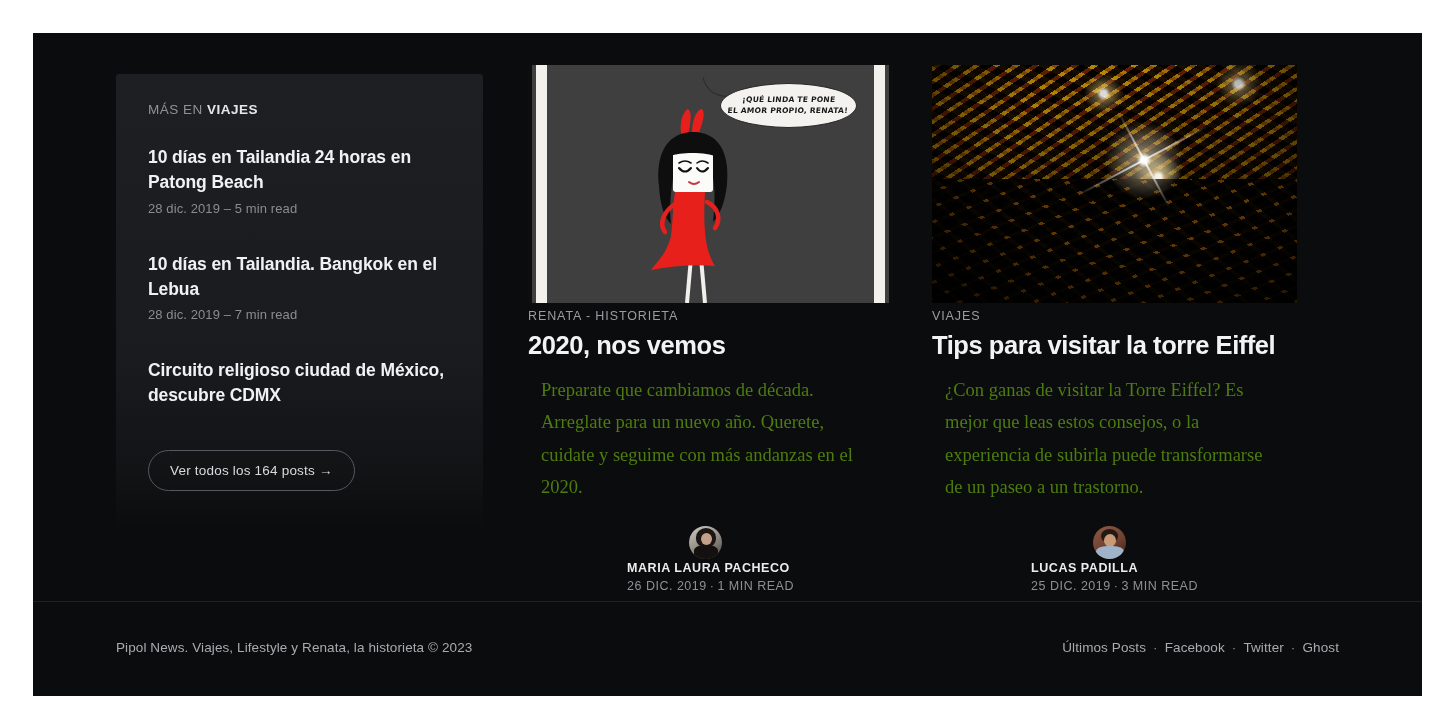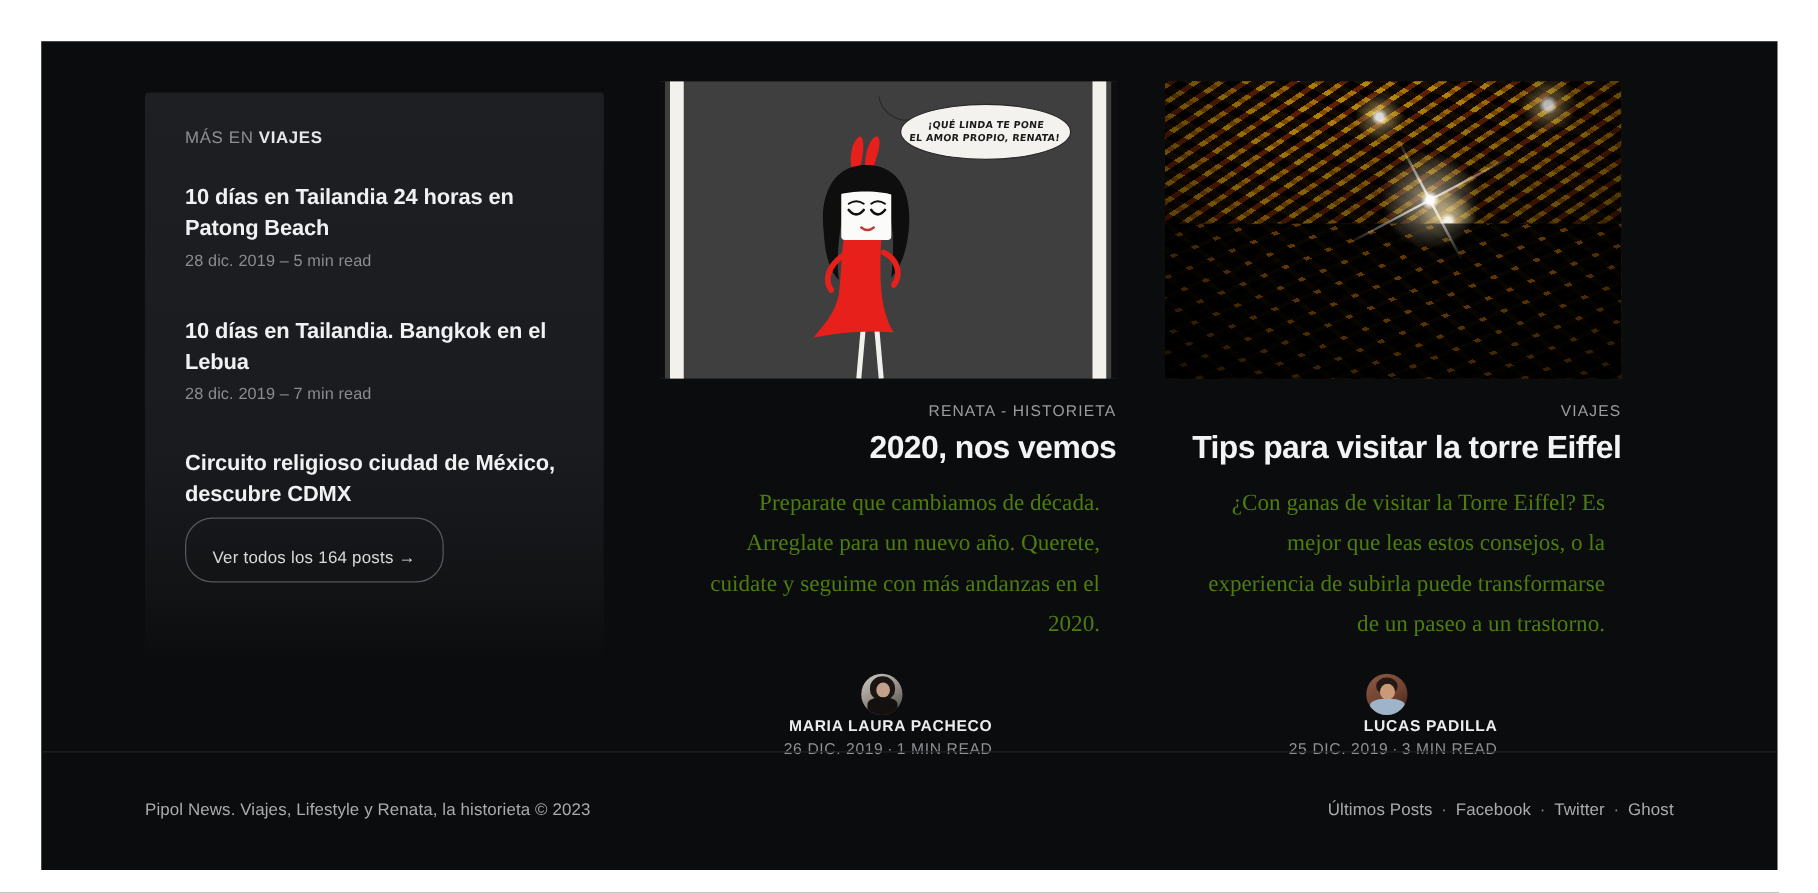--- a/index.html
+++ b/index.html
@@ -72,21 +72,22 @@
     letter-spacing: -.1px;
     margin: 0 0 6px 0;
   }
   .side-meta {
     font-size: 13px;
     color: #8a8c8f;
     letter-spacing: .1px;
   }
   .all-posts-btn {
     display: inline-block;
-    padding: 23px 21px 12px;
+    margin-top: 36px;
+    padding: 12px 21px 12px;
     border: 1px solid #55585c;
     border-radius: 22px;
     color: #d9dadc;
     font-size: 13.5px;
     letter-spacing: .2px;
     background: transparent;
     cursor: pointer;
     white-space: nowrap;
   }
 
@@ -203,21 +204,21 @@
   .eiffel-flare::after {
     content: "";
     position: absolute;
     left: 50%; top: 50%;
     background: linear-gradient(90deg, rgba(255,255,255,0), rgba(255,255,255,.85), rgba(255,255,255,0));
   }
   .eiffel-flare::before { width: 150px; height: 2px; transform: translate(-50%,-50%) rotate(-28deg); }
   .eiffel-flare::after  { width: 110px; height: 2px; transform: translate(-50%,-50%) rotate(62deg); }
 
   
-  .card-body { padding-top: 19px; text-align: right; }
+  .card-body { padding-top: 6px; }
   .kicker {
     font-size: 12.5px;
     letter-spacing: .9px;
     color: #9a9c9f;
     margin-bottom: 7px;
   }
   .card-title {
     font-size: 25.5px;
     font-weight: 700;
     letter-spacing: -.45px;

